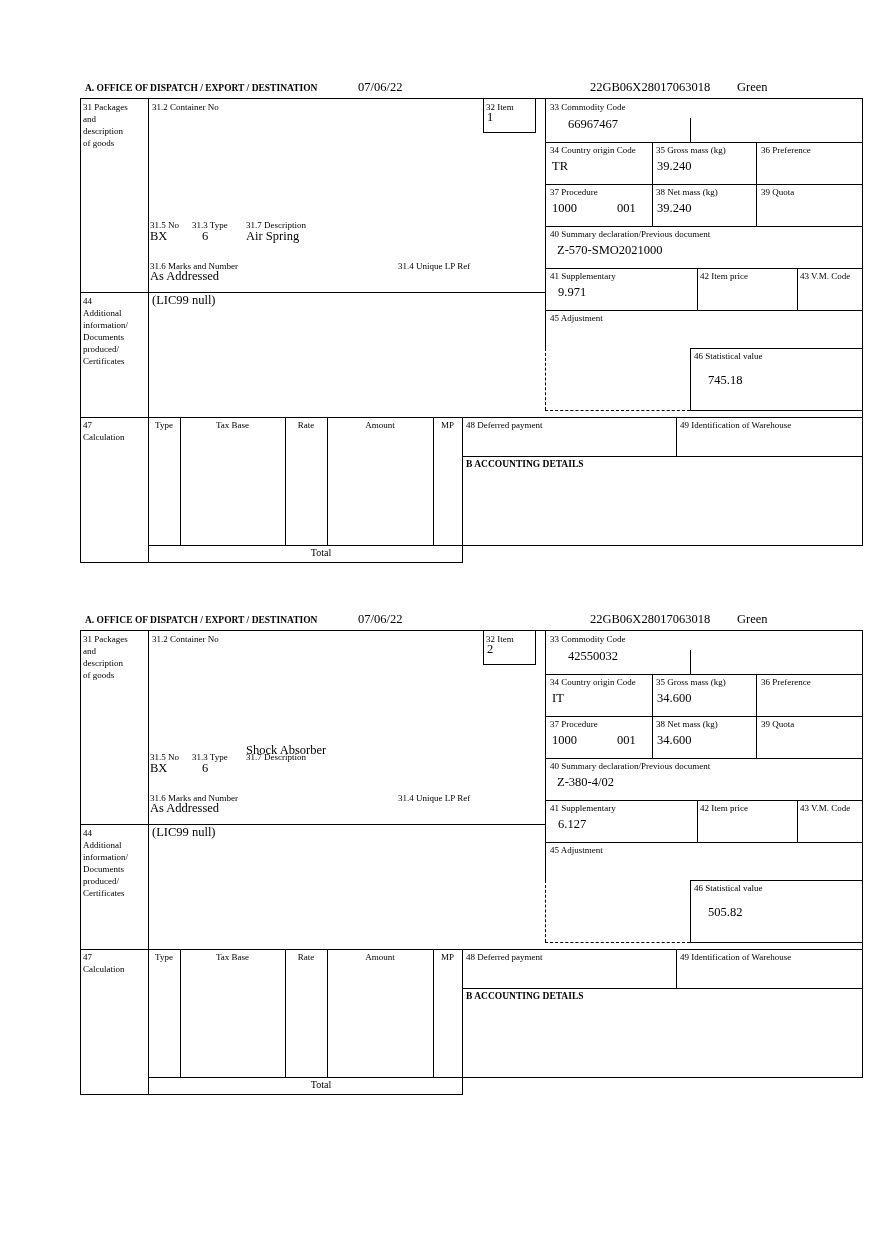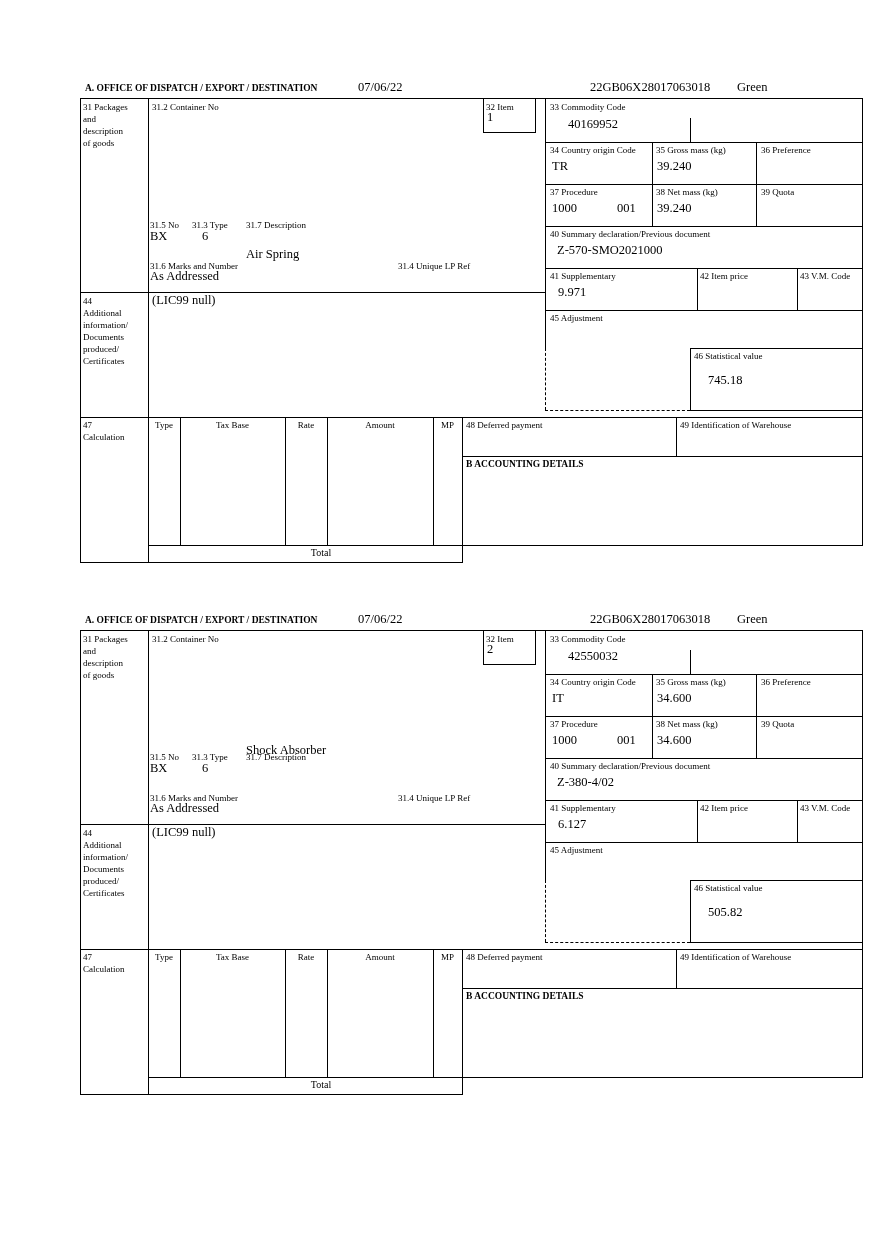--- a/index.html
+++ b/index.html
@@ -78,28 +78,28 @@
     <div class="lbl" style="left:3px;top:352px">Calculation</div>
 
     <div class="lbl" style="left:72px;top:22px">31.2 Container No</div>
     <div class="lbl" style="left:406px;top:22px">32 Item</div>
     <div class="val" style="left:407px;top:31px">1</div>
     <div class="lbl" style="left:70px;top:140px">31.5 No</div>
     <div class="lbl" style="left:112px;top:140px">31.3 Type</div>
     <div class="lbl" style="left:166px;top:140px">31.7 Description</div>
     <div class="val" style="left:70px;top:150px">BX</div>
     <div class="val" style="left:122px;top:150px">6</div>
-    <div class="val" style="left:166px;top:168px">Air Spring</div>
+    <div class="val" style="left:166px;top:150px">Air Spring</div>
     <div class="lbl" style="left:70px;top:181px">31.6 Marks and Number</div>
     <div class="lbl" style="left:318px;top:181px">31.4 Unique LP Ref</div>
     <div class="val" style="left:70px;top:190px">As Addressed</div>
     <div class="val" style="left:72px;top:214px">(LIC99 null)</div>
 
     <div class="lbl" style="left:470px;top:22px">33 Commodity Code</div>
-    <div class="val" style="left:488px;top:38px">40169952</div>
+    <div class="val" style="left:488px;top:38px">66967467</div>
     <div class="lbl" style="left:470px;top:65px">34 Country origin Code</div>
     <div class="val" style="left:472px;top:80px">TR</div>
     <div class="lbl" style="left:576px;top:65px">35 Gross mass (kg)</div>
     <div class="val" style="left:577px;top:80px">39.240</div>
     <div class="lbl" style="left:681px;top:65px">36 Preference</div>
     <div class="lbl" style="left:470px;top:107px">37 Procedure</div>
     <div class="val" style="left:472px;top:122px">1000</div>
     <div class="val" style="left:537px;top:122px">001</div>
     <div class="lbl" style="left:576px;top:107px">38 Net mass (kg)</div>
     <div class="val" style="left:577px;top:122px">39.240</div>

